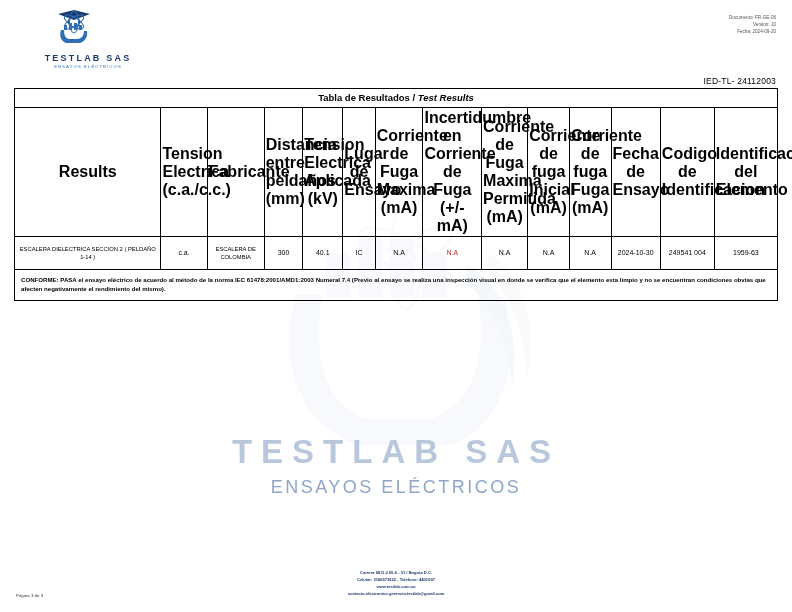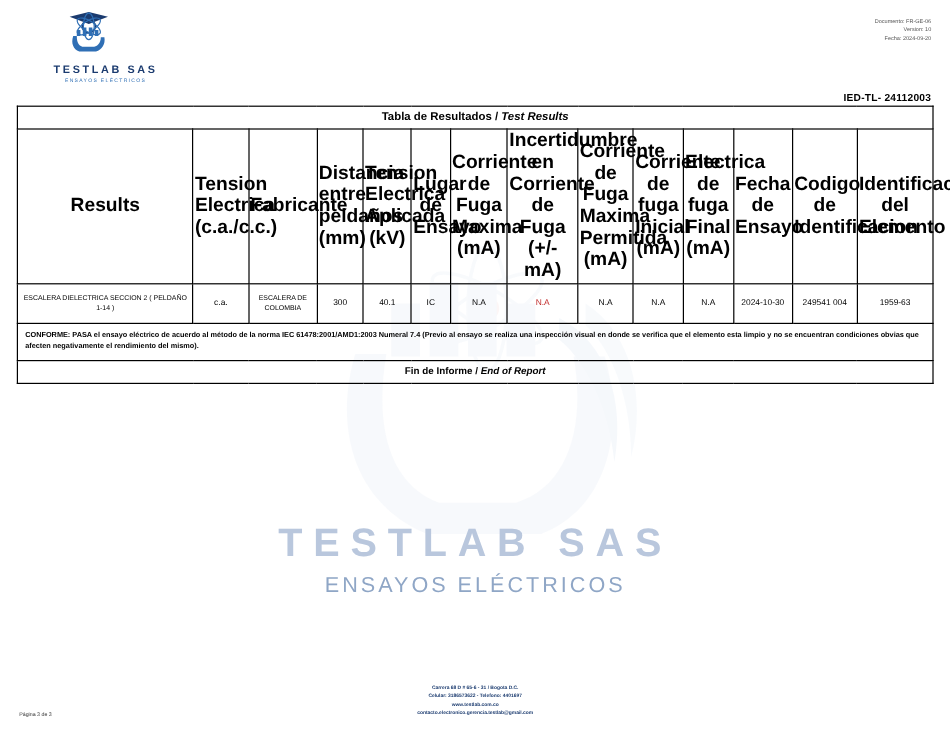--- a/index.html
+++ b/index.html
@@ -54,21 +54,21 @@
     text-align: right;
     font-size: 4.6px;
     color: #555;
     line-height: 1.55;
   }
   .report-id {
     position: absolute;
     right: 16px;
     top: 76px;
     font-size: 8.5px;
-    font-weight: bold;
+    font-weight: normal;
     color: #000;
     letter-spacing: .2px;
     padding-left: 48px;
   }
 
   
   .watermark {
     position: absolute;
     left: 0; right: 0;
     top: 205px;
@@ -270,21 +270,21 @@
       <th class="big">Results</th>
       <th>Tension Electrica (c.a./c.c.)</th>
       <th class="big">Fabricante</th>
       <th>Distancia entre peldaños (mm)</th>
       <th>Tension Electrica Aplicada (kV)</th>
       <th>Lugar de Ensayo</th>
       <th>Corriente de Fuga Maxima (mA)</th>
       <th>Incertidumbre en Corriente de Fuga (+/- mA)</th>
       <th>Corriente de Fuga Maxima Permitida (mA)</th>
       <th>Corriente de fuga Inicial (mA)</th>
-      <th>Electrica de fuga Final (mA)</th>
+      <th>Corriente de fuga Fuga (mA)</th>
       <th class="big">Fecha de Ensayo</th>
       <th class="big">Codigo de Identificacion</th>
       <th>Identificacion del Elemento</th>
     </tr>
 
     <tr>
       <td class="data elemento">ESCALERA DIELECTRICA SECCION 2 ( PELDAÑO 1-14 )</td>
       <td class="data big">c.a.</td>
       <td class="data elemento">ESCALERA DE COLOMBIA</td>
       <td class="data big">300</td>
@@ -297,26 +297,20 @@
       <td class="data big">N.A</td>
       <td class="data big">2024-10-30</td>
       <td class="data big">249541 004</td>
       <td class="data big">1959-63</td>
     </tr>
 
     <tr class="conforme">
       <td colspan="14">CONFORME: PASA el ensayo eléctrico de acuerdo al método de la norma IEC 61478:2001/AMD1:2003 Numeral 7.4 (Previo al ensayo se realiza una inspección visual en donde se verifica que el elemento esta limpio y no se encuentran condiciones obvias que afecten negativamente el rendimiento del mismo).</td>
     </tr>
 
-    <tr class="endrow">
-      <td colspan="14">
-        <span>Fin de Informe /</span>
-        <span class="ital">End of Report</span>
-      </td>
-    </tr>
   </tbody>
     </table>
 </div>
 
 <div class="page-num">Página 3 de 3</div>
 <div class="footer-center">
   <div>Carrera 68 D # 65-6 - 31 / Bogota D.C.</div>
   <div>Celular: 3186573622 - Telefono: 4401697</div>
   <div>www.testlab.com.co</div>
   <div>contacto.electronico.gerencia.testlab@gmail.com</div>

